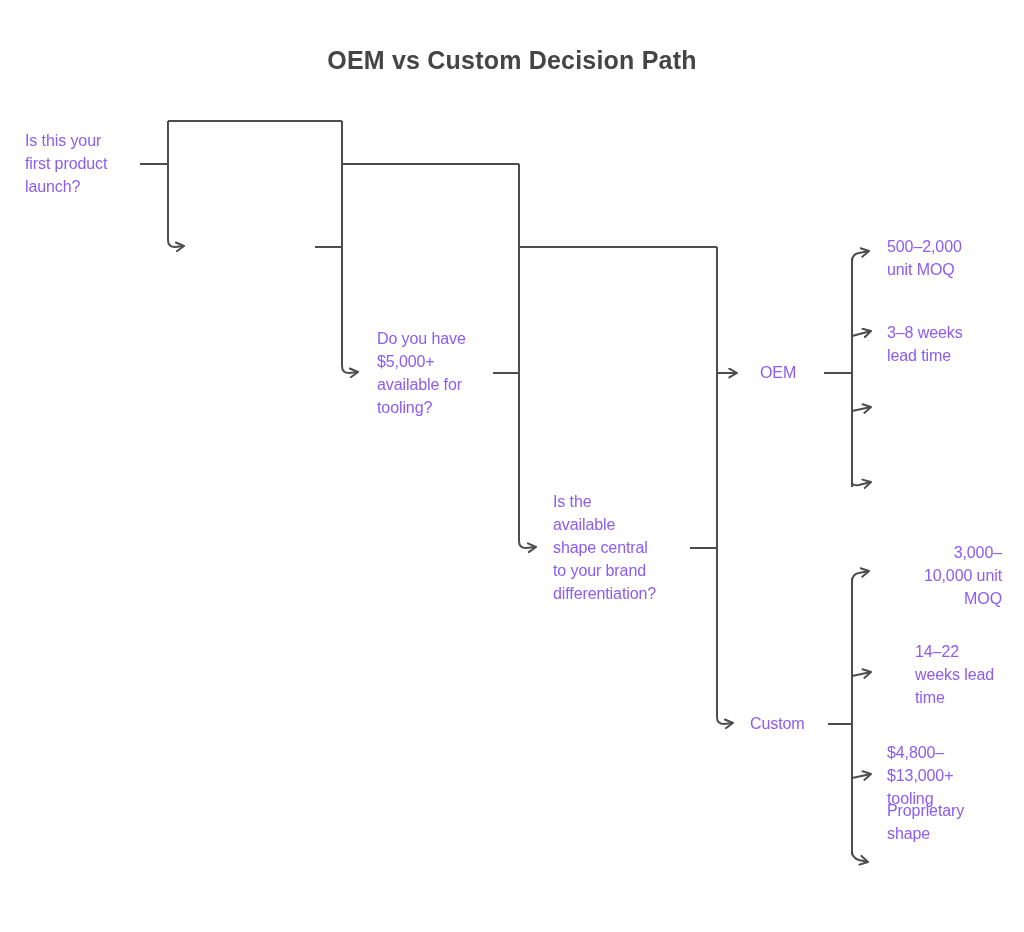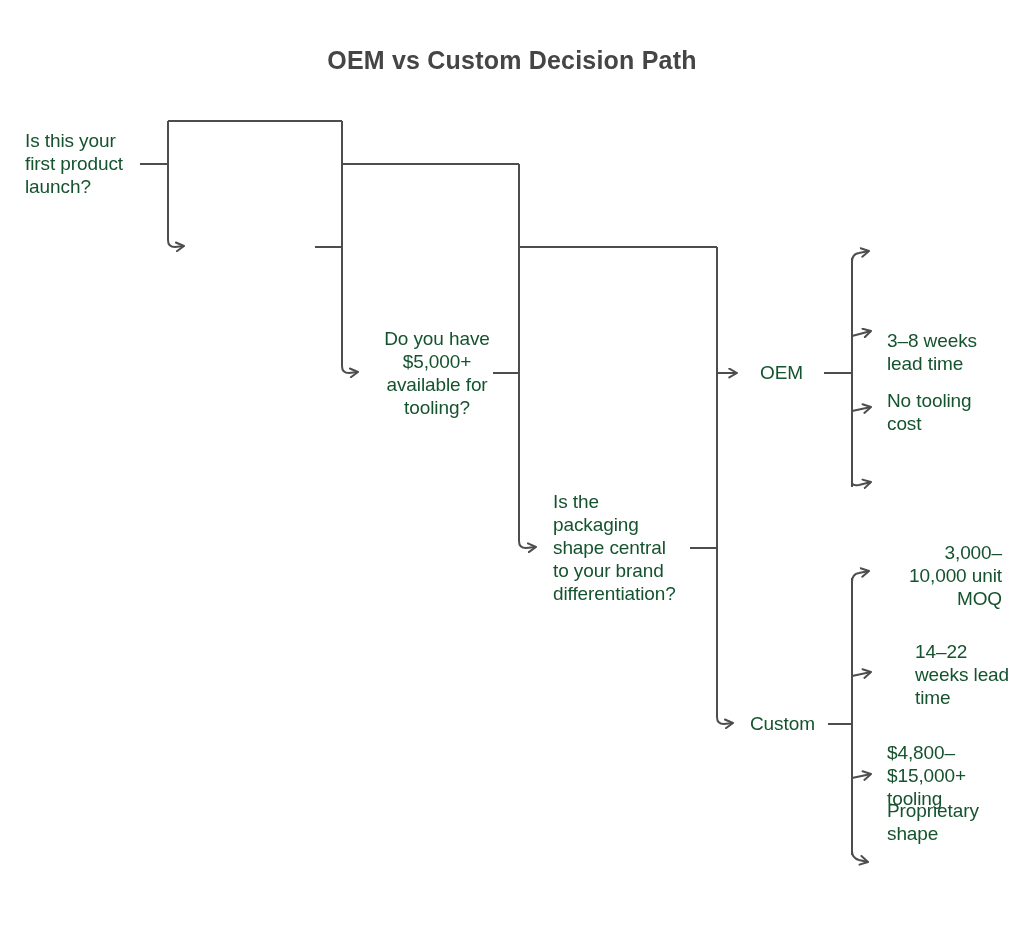--- a/index.html
+++ b/index.html
@@ -5,21 +5,21 @@
   html,body{margin:0;padding:0;background:#ffffff;}
   #canvas{
     position:relative;width:1024px;height:932px;background:#ffffff;overflow:hidden;
     font-family:"Liberation Sans",sans-serif;color:#474747;padding-left:44px;
   }
   .title{
     position:absolute;left:0;top:46px;width:1024px;text-align:center;
     font-size:25px;font-weight:bold;color:#454545;letter-spacing:0.2px;
   }
   .node{
-    position:absolute;font-size:19px;line-height:23px;color:#14532d;
+    position:absolute;font-size:16px;line-height:23px;color:#8b5cf6;
     white-space:pre-line;letter-spacing:-0.1px;
   }
   svg.lines{position:absolute;left:0;top:0;}
   
   .logo{position:absolute;left:0;top:840px;width:340px;height:92px;}
 </style>
 </head>
 <body>
 
 <div id="canvas">
@@ -63,46 +63,46 @@
       <path d="M852,778 L871,774" marker-end="url(#arw)"></path>
       <path d="M852,851 Q852,858 859,860 L868,862" marker-end="url(#arw)"></path>
     </g>
   </svg>
 
   <div class="title">OEM vs Custom Decision Path</div>
 
   <div class="node" style="left:25px;top:129px;width:120px;">Is this your
 first product
 launch?</div>
-  <div class="node" style="left:377px;top:327px;width:120px;text-align:center;">Do you have
+  <div class="node" style="left:377px;top:327px;width:120px;">Do you have
 $5,000+
 available for
 tooling?</div>
   <div class="node" style="left:553px;top:490px;width:150px;">Is the
-packaging
+available
 shape central
 to your brand
 differentiation?</div>
 
   <div class="node" style="left:752px;top:361px;margin-left:8px;">OEM</div>
   <div class="node" style="left:750px;top:712px;">Custom</div>
 
-  <div class="node" style="left:887px;top:321px;width:115px;margin-top:8px;">3–8 weeks
+  <div class="node" style="left:887px;top:235px;width:115px;">500–2,000
+unit MOQ</div>
+  <div class="node" style="left:887px;top:321px;width:115px;">3–8 weeks
 lead time</div>
-  <div class="node" style="left:887px;top:389px;width:115px;">No tooling
-cost</div>
 
   <div class="node" style="left:887px;top:541px;width:115px;text-align:right;">3,000–
 10,000 unit
 MOQ</div>
   <div class="node" style="left:887px;top:640px;width:115px;margin-left:28px;">14–22
 weeks lead
 time</div>
   <div class="node" style="left:887px;top:741px;width:115px;">$4,800–
-$15,000+
+$13,000+
 tooling</div>
   <div class="node" style="left:887px;top:799px;width:120px;">Proprietary
 shape</div>
 
   <div class="logo">
     
     
     
     
     

